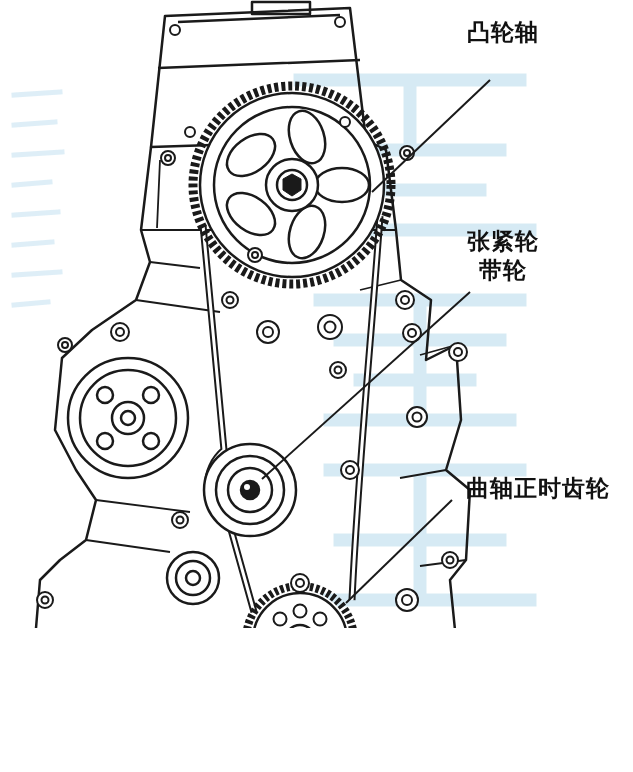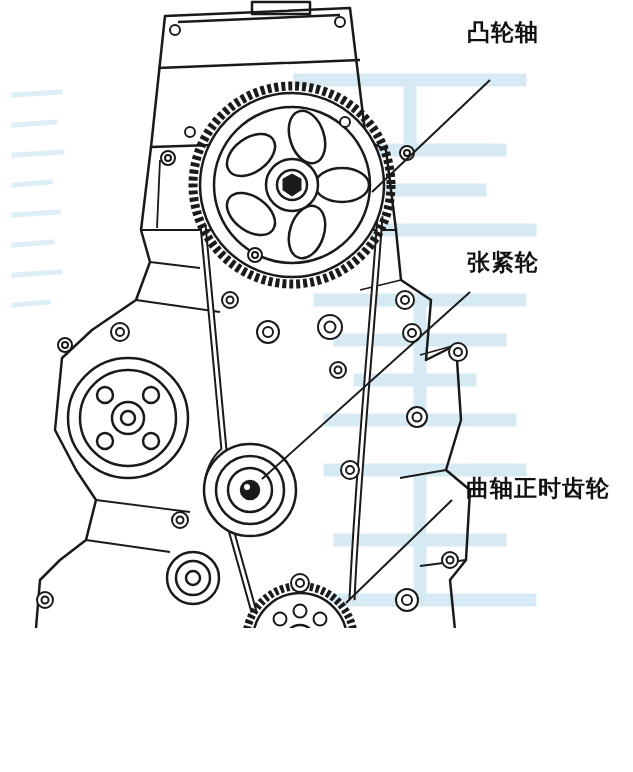--- a/index.html
+++ b/index.html
@@ -186,21 +186,22 @@
       <line x1="490" y1="80" x2="372" y2="192"></line>
       <line x1="470" y1="292" x2="262" y2="479"></line>
       <line x1="452" y1="500" x2="346" y2="603"></line>
     </g>
   </svg>
 
   <div class="callout" style="left:438px; top:18px; width:130px;">
     <div>凸轮轴</div>
   </div>
 
-  <div class="callout" style="left:438px; top:248px; width:130px;">
+  <div class="callout" style="left:438px; top:228px; width:130px;font-family:Liberation Serif, serif;">
     <div>张紧轮</div>
+    <div>带轮</div>
   </div>
 
   <div class="callout" style="left:448px; top:474px; width:180px;">
     <div>曲轴正时齿轮</div>
   </div>
 
 </div>
 
 </body></html>

